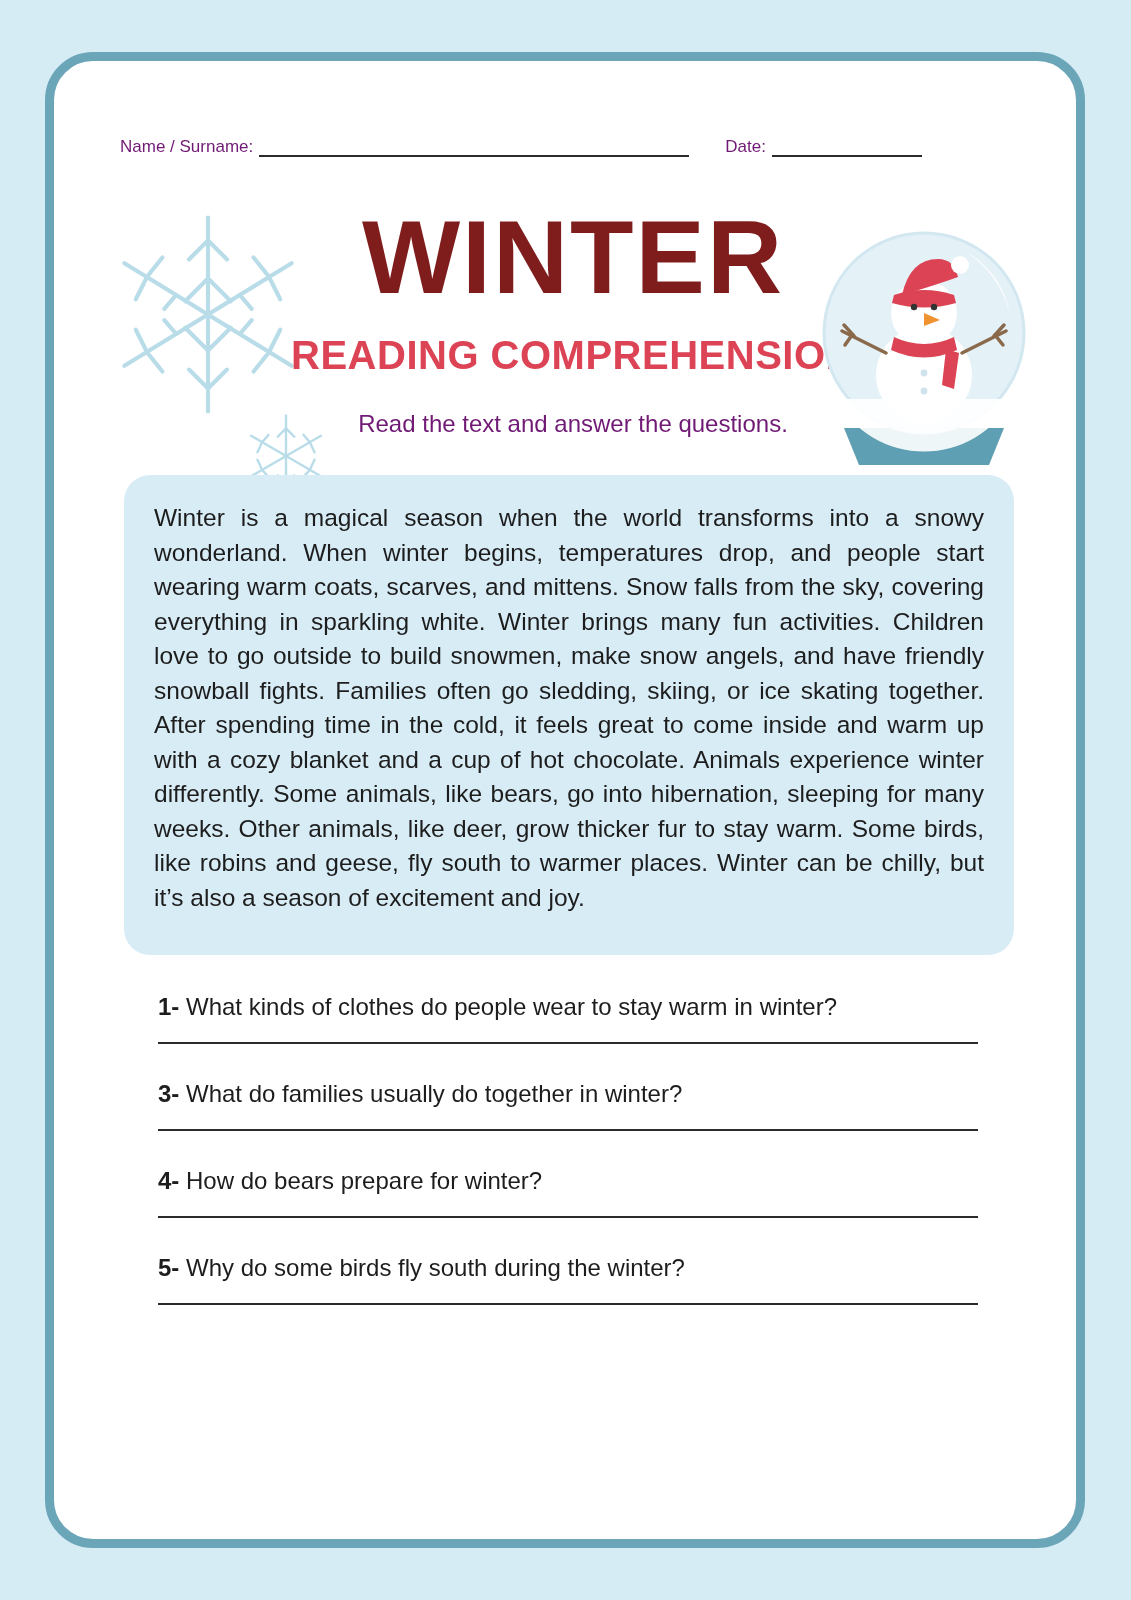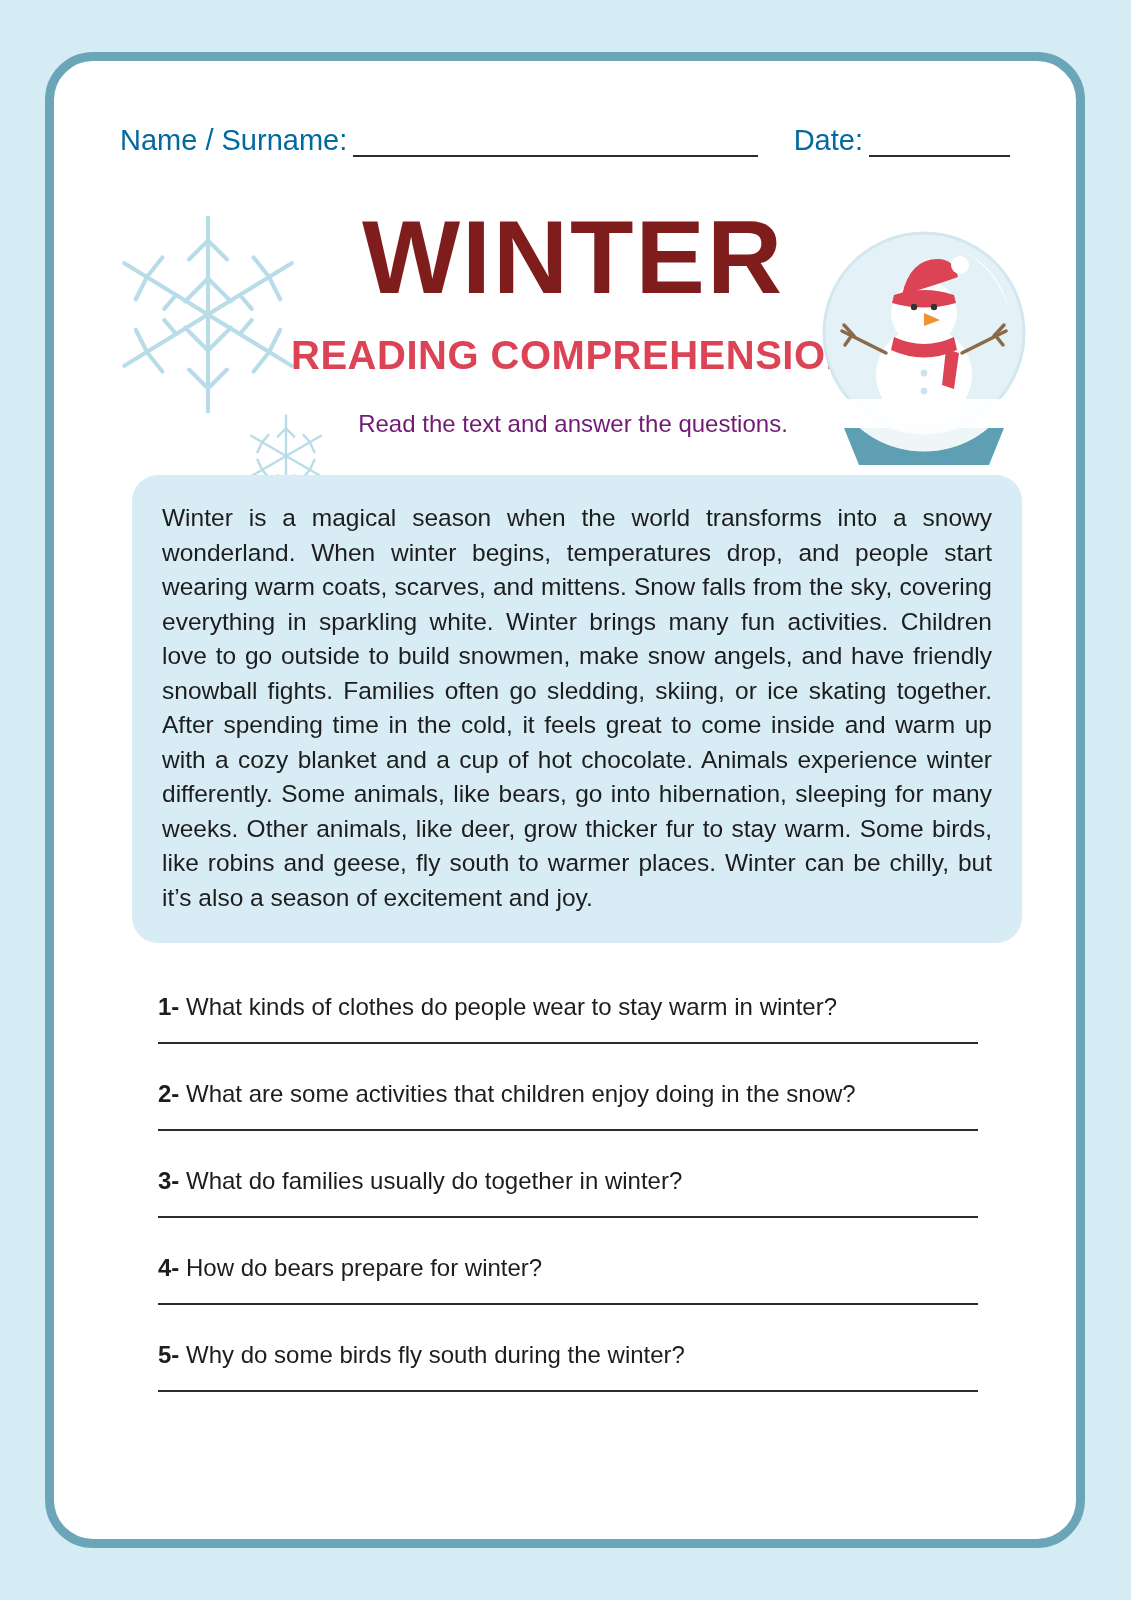--- a/index.html
+++ b/index.html
@@ -36,23 +36,22 @@
 
   
   .name-row {
     position: absolute;
     left: 52px;
     top: 48px;
     right: 52px;
     height: 34px;
     display: flex;
     align-items: flex-end;
-    font-size: 29px;
-    color: #0369a1;
-    justify-content: flex-end;
+    font-size: 17px;
+    color: #701a75;
   }
   .name-label {
     white-space: nowrap;
   }
   .rule {
     border-bottom: 2px solid #2b2b2b;
     height: 22px;
     margin: 0 6px;
   }
   .rule.name {
@@ -129,26 +128,26 @@
     position: absolute;
     right: 28px;
     top: 18px;
     width: 220px;
     height: 270px;
   }
 
   
   .passage {
     position: absolute;
-    left: 64px;
+    left: 56px;
     top: 400px;
     width: 890px;
     background: #d8ecf6;
     border-radius: 26px;
-    padding: 26px 30px 28px 30px;
+    padding: 26px 30px 40px 30px;
     box-sizing: border-box;
     font-size: 24.5px;
     line-height: 34.5px;
     color: #1d1d1d;
     text-align: justify;
   }
 
   
   .questions {
     position: absolute;
@@ -286,27 +285,20 @@
     <div class="questions">
 
       <div class="q-block">
         <div class="q-text">
           <span class="q-num">1-</span>
           <span>What kinds of clothes do people wear to stay warm in winter?</span>
         </div>
         <div class="answer-line"></div>
       </div>
 
-      <div class="q-block">
-        <div class="q-text">
-          <span class="q-num">2-</span>
-          <span>What are some activities that children enjoy doing in the snow?</span>
-        </div>
-        <div class="answer-line"></div>
-      </div>
 
       <div class="q-block">
         <div class="q-text">
           <span class="q-num">3-</span>
           <span>What do families usually do together in winter?</span>
         </div>
         <div class="answer-line"></div>
       </div>
 
       <div class="q-block">

